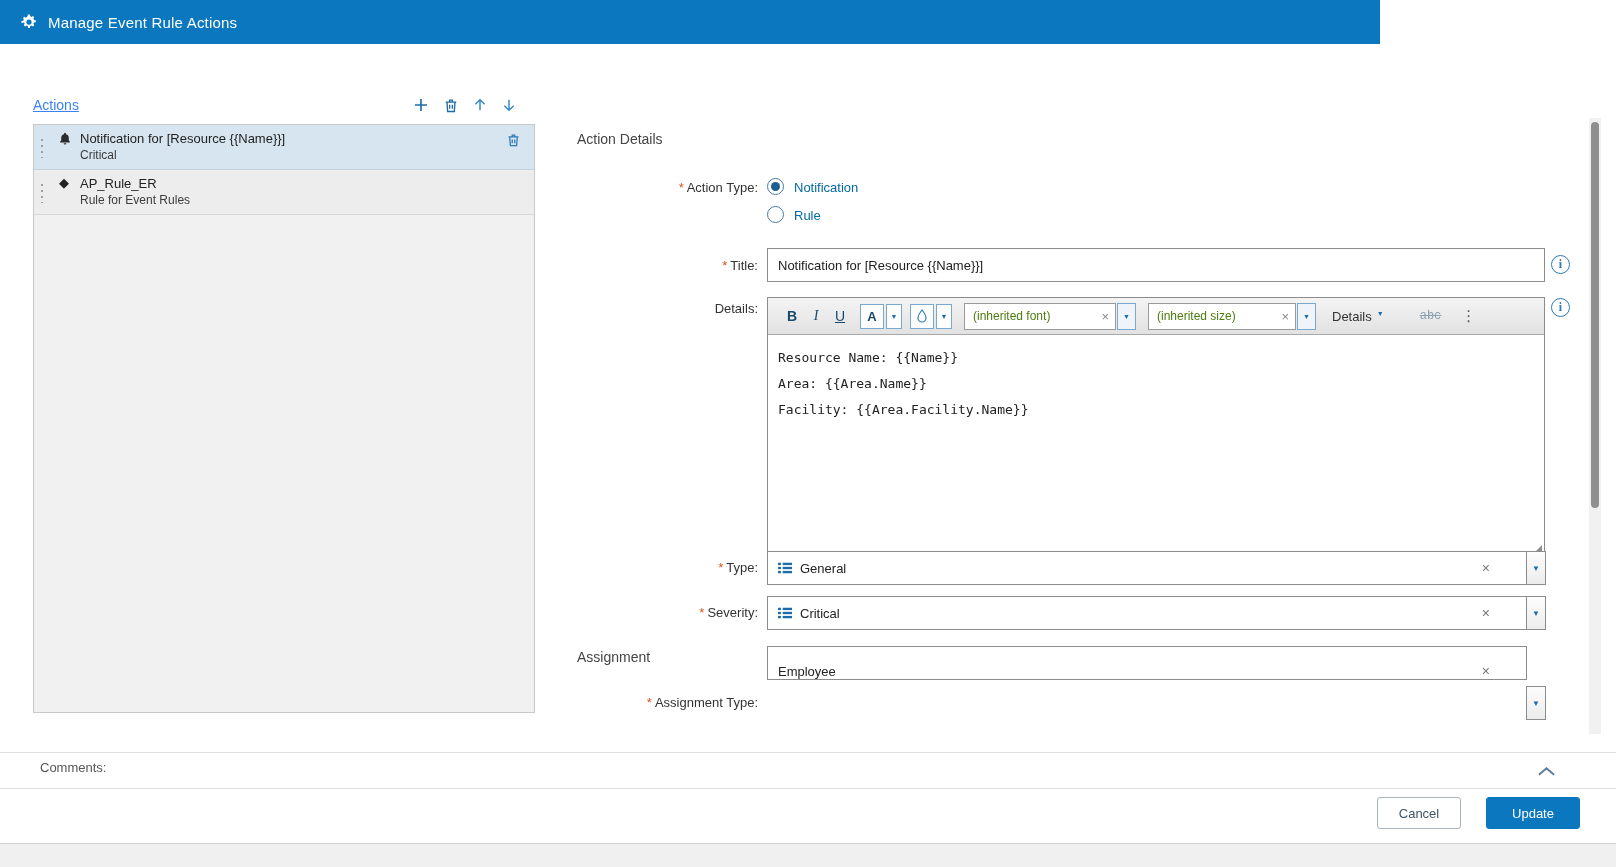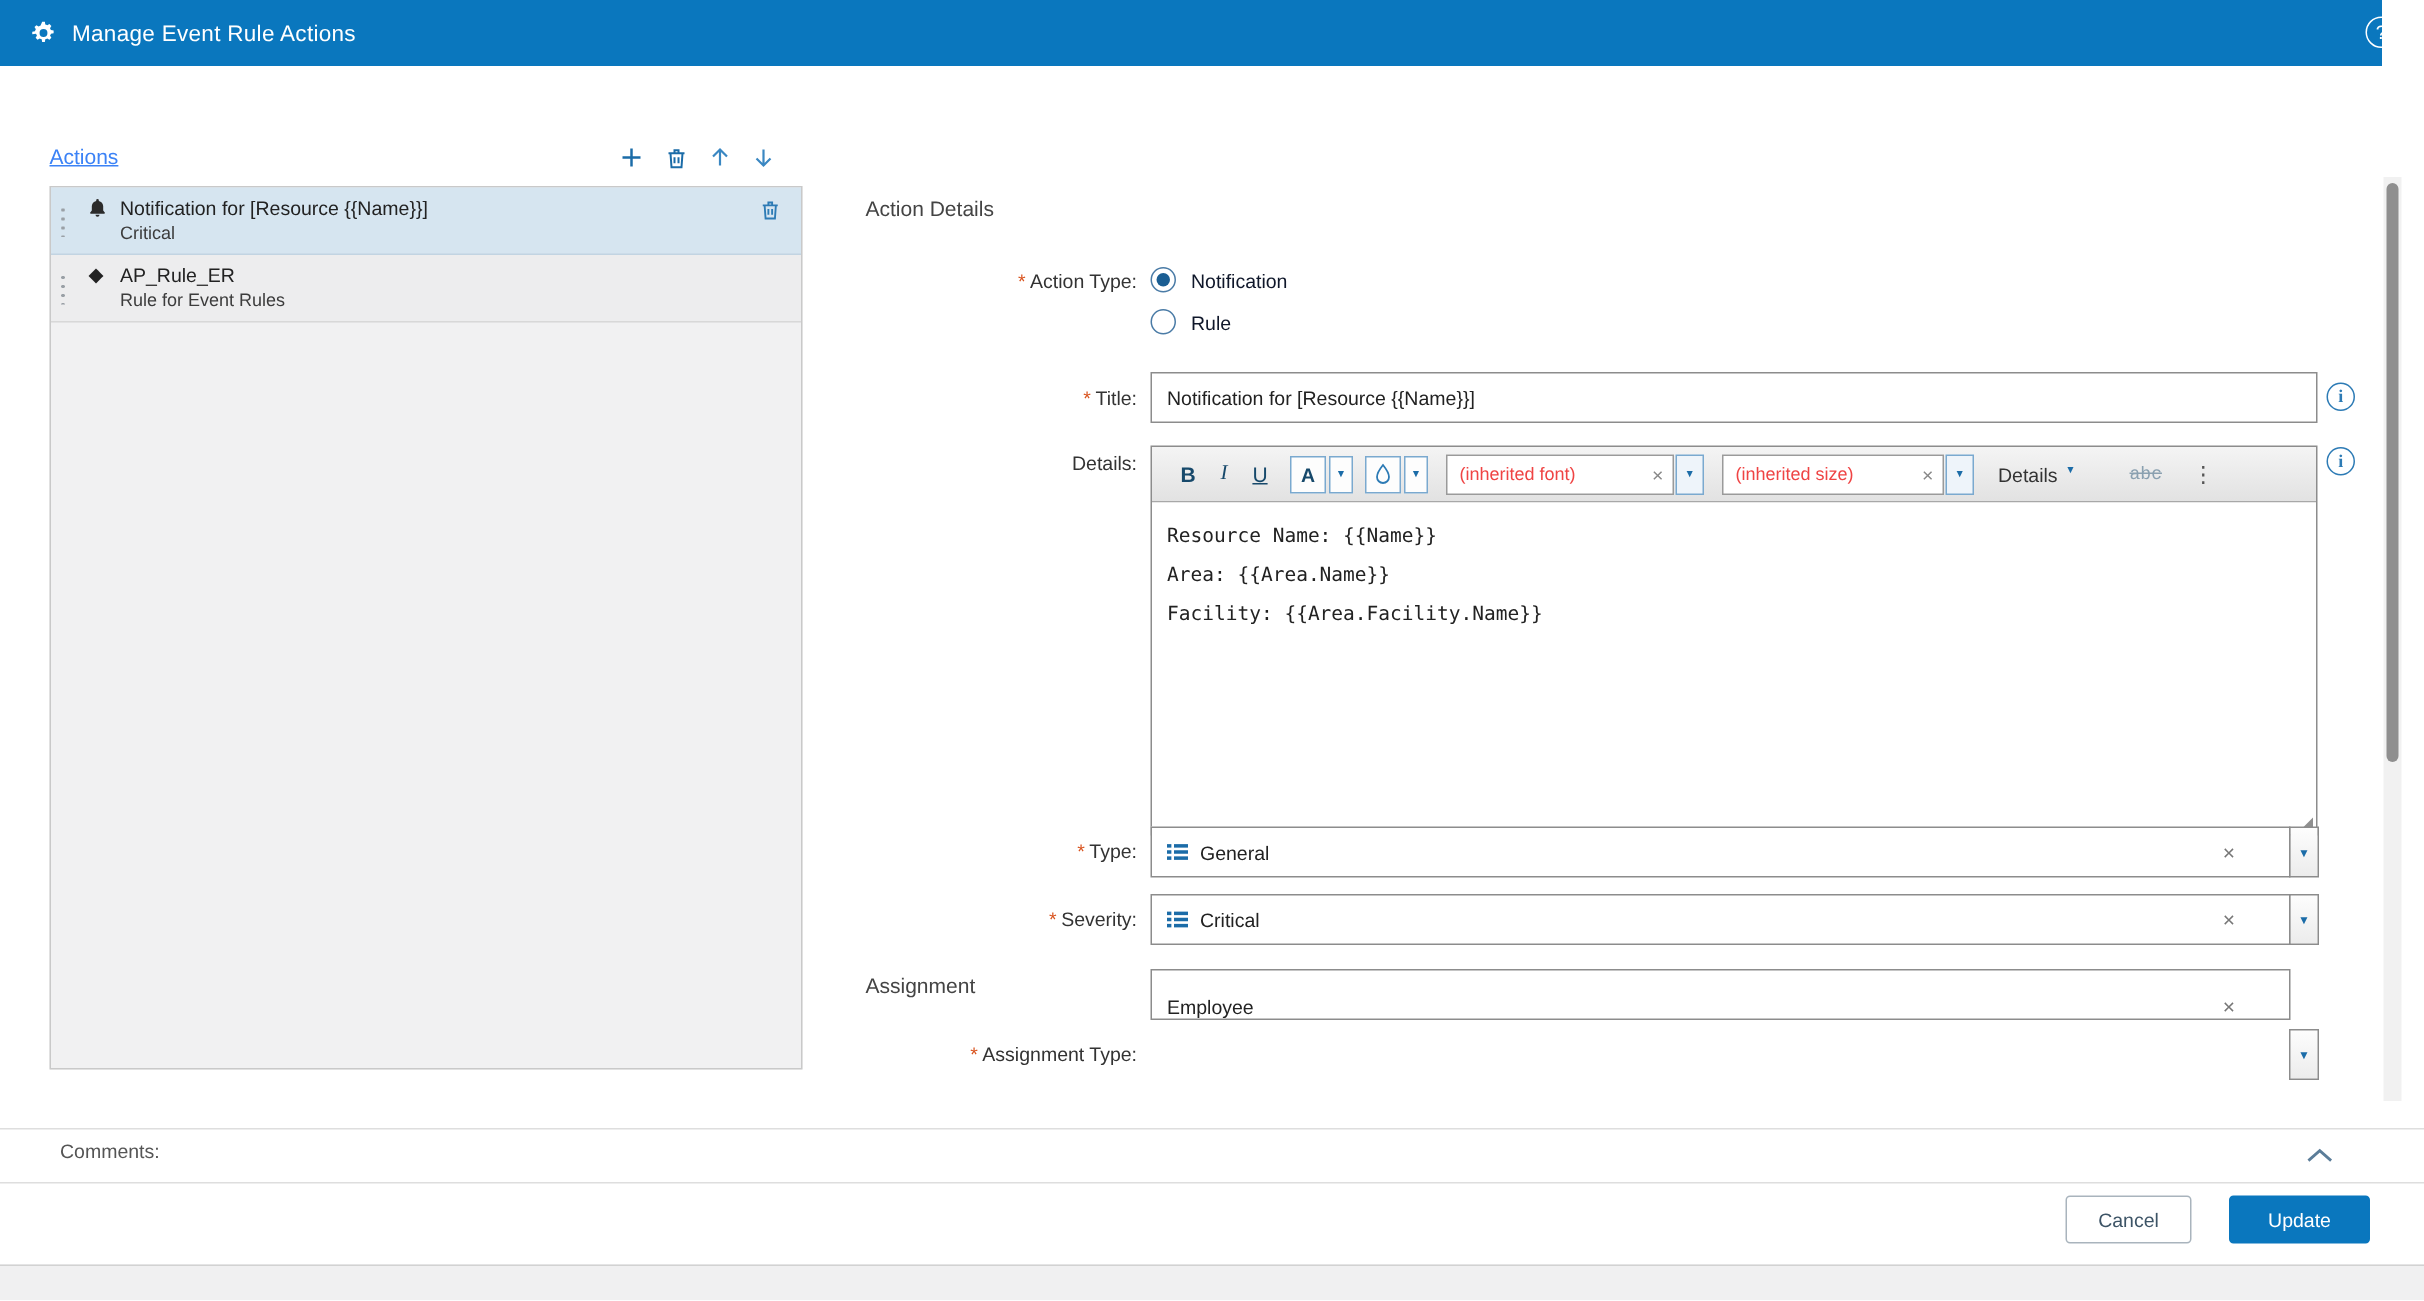--- a/index.html
+++ b/index.html
@@ -1,20 +1,20 @@
 <!DOCTYPE html>
 <html><head>
 <meta charset="utf-8">
 <style>
   * { margin:0; padding:0; box-sizing:border-box; }
   body { font-family:"Liberation Sans","DejaVu Sans",sans-serif; background:#fff; }
   .app { position:relative; width:1616px; height:867px; background:#fff; overflow:hidden; }
 
   
-  .topbar { position:absolute; top:0; left:0; width:1588px; height:44px; background:#0a77be; display:flex; align-items:center; padding:13px 16px; }
+  .topbar { position:absolute; top:0; left:0; width:1380px; height:44px; background:#0a77be; display:flex; align-items:center; padding:13px 16px; }
   .topbar .gear { display:flex; margin-left:4px; }
   .topbar .title { color:#fff; font-size:15px; margin-left:10px; letter-spacing:.2px; }
   .help-badge { position:absolute; right:18px; top:11px; width:21px; height:21px; border:1.5px solid #fff; border-radius:50%; color:#fff; font-size:13px; display:flex; align-items:center; justify-content:center; cursor:pointer; }
 
   
   .crumbbar { position:absolute; top:44px; left:0; width:1616px; height:38px; border-bottom:1px solid #dcdcdc; display:flex; align-items:center; background:#fff; }
   .crumb-icon { margin-left:41px; display:flex; }
   .crumb-label { margin-left:8px; font-size:13px; color:#1b6ca8; cursor:pointer; }
   .crumb-chevron { position:absolute; left:1538px; top:14px; cursor:pointer; }
 
@@ -37,38 +37,38 @@
   .item-sub { position:absolute; left:46px; top:23px; font-size:12px; color:#3c3c3c; }
   .item-trash { position:absolute; right:13px; top:7px; background:none; border:none; cursor:pointer; display:flex; }
 
   
   .section-title { position:absolute; font-size:14px; color:#444; }
   .flabel { position:absolute; left:458px; width:300px; display:flex; justify-content:flex-end; gap:3px; font-size:13px; color:#333; }
   .req { color:#d9531e; font-size:13px; }
 
   .radio { position:absolute; width:17px; height:17px; border-radius:50%; border:1px solid #4a7ba6; background:#fff; cursor:pointer; }
   .radio.checked::after { content:""; position:absolute; inset:3px; border-radius:50%; background:#1b5e93; }
-  .radio-label { position:absolute; font-size:13px; color:#0f172a;text-align:center; }
+  .radio-label { position:absolute; font-size:13px; color:#0369a1;text-align:center; }
 
   .text-input { position:absolute; left:767px; width:778px; height:34px; border:1px solid #8c8c8c; padding:0 10px; font-size:13px; color:#222; font-family:inherit; background:#fff; }
 
   .info { position:absolute; left:1551px; width:19px; height:19px; border:1.5px solid #2d7bb5; border-radius:50%; color:#2d7bb5; font-family:"Liberation Serif",serif; font-weight:bold; font-size:12px; display:flex; align-items:center; justify-content:center; cursor:pointer; }
 
   
   .editor { position:absolute; left:767px; top:297px; width:778px; border:1px solid #8c8c8c; }
   .ed-toolbar { height:37px; background:linear-gradient(#f4f4f4,#e2e2e2); border-bottom:1px solid #a8a8a8; display:flex; align-items:center; padding:0 12px; }
   .tb-btn { background:none; border:none; width:24px; height:26px; cursor:pointer; font-size:14px; color:#17496b; display:flex; align-items:center; justify-content:center; }
   .tb-btn.b { font-weight:700; }
   .tb-btn.i { font-style:italic; font-family:"Liberation Serif",serif; }
   .tb-btn.u { text-decoration:underline; }
   .tb-compound { display:flex; margin-left:8px; }
   .tb-box { width:24px; height:25px; border:1px solid #7aa9cf; background:#fdfdfd; display:flex; align-items:center; justify-content:center; cursor:pointer; font-size:13px; font-weight:700; color:#17496b; padding:0; }
   .tb-box.dd { width:16px; margin-left:2px; font-size:7px; color:#1b6ca8; font-weight:400; }
   .tb-combo { display:flex; align-items:center; height:27px; border:1px solid #9a9a9a; background:#fff; margin-left:12px; padding:0 6px 0 8px; cursor:pointer; }
-  .tb-combo-text { font-size:12px; color:#ef4444; }
+  .tb-combo-text { font-size:12px; color:#4d7c0f; }
   .tb-x { margin-left:auto; font-size:13px; color:#888; cursor:pointer; padding-left:8px; }
   .tb-dd-btn { width:19px; height:27px; border:1px solid #7aa9cf; background:#eef4fa; color:#1b6ca8; font-size:7px; margin-left:1px; cursor:pointer; display:flex; align-items:center; justify-content:center; padding:0; }
   .tb-format { display:flex; align-items:flex-start; gap:5px; margin-left:16px; font-size:13px; color:#333; cursor:pointer; }
   .tb-format .dd-blue { font-size:7px; color:#1b6ca8; margin-top:1px; }
   .tb-abc { margin-left:36px; font-size:12px; color:#8aa0b0; text-decoration:line-through; cursor:pointer;font-family:Liberation Mono, monospace; }
   .tb-more { margin-left:20px; font-size:15px; color:#555; cursor:pointer; }
   .ed-content { position:relative; height:221px; background:#fff; padding:10px 10px; font-family:"DejaVu Sans Mono",monospace; font-size:13px; color:#222; cursor:text; }
   .ed-line { line-height:26px; }
   .resize-handle { position:absolute; right:2px; bottom:2px; width:0; height:0; border-right:9px solid #8f8f8f; border-top:9px solid transparent; cursor:nwse-resize; }
 

